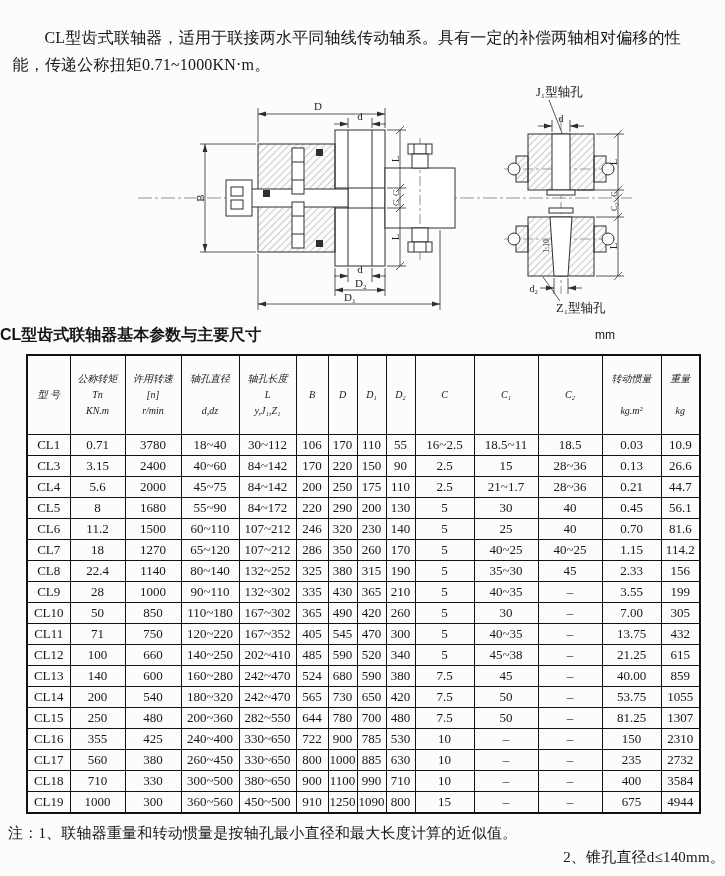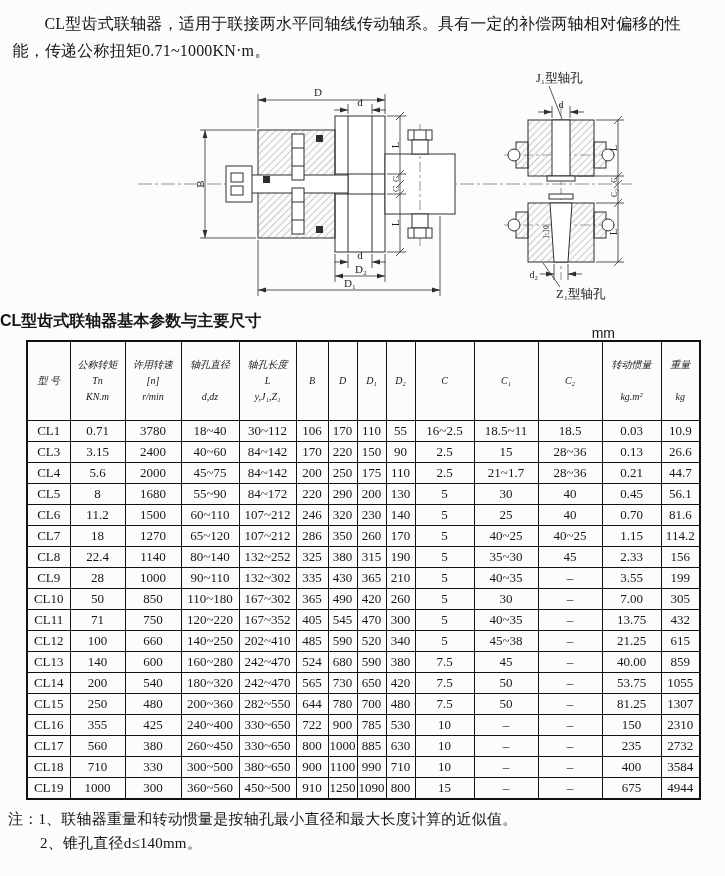--- a/index.html
+++ b/index.html
@@ -1,52 +1,52 @@
 <!DOCTYPE html>
 <html><head>
 <meta charset="utf-8">
 <style>
   html,body{margin:0;padding:0;}
   body{
     width:725px;height:876px;overflow:hidden;background:#fcfcfc;color:#161616;
     font-family:"Liberation Serif","DejaVu Serif",serif;
   }
   .intro{
-    width:700px;margin:0 auto;padding-top:10px;
+    width:700px;margin:0 auto;padding-top:24px;
     font-size:16px;line-height:27px;text-indent:2em;
     white-space:pre-line;letter-spacing:0.2px;
   }
   .diagram-wrap{width:725px;height:238px;margin-top:2px;}
   .title-row{position:relative;width:725px;margin-top:4px;height:26px;}
   .table-title{
     font-family:"Liberation Sans","DejaVu Sans",sans-serif;
     font-weight:bold;font-size:16px;line-height:26px;
   }
   .unit-label{
-    position:absolute;right:110px;top:12px;
+    position:absolute;right:110px;top:0;
     font-family:"Liberation Sans","DejaVu Sans",sans-serif;
-    font-size:14px;line-height:26px;font-weight:normal;
+    font-size:12px;line-height:26px;font-weight:normal;
   }
   table.params{
     margin-left:26px;margin-top:6px;border-collapse:collapse;table-layout:fixed;
     width:673px;border:2px solid #111;
   }
   table.params th, table.params td{
     border:1px solid #111;text-align:center;vertical-align:middle;
     font-family:"Liberation Serif","DejaVu Serif",serif;
     font-weight:normal;padding:0;overflow:hidden;
   }
   table.params th{
     height:78px;font-size:10px;line-height:16px;white-space:pre-line;font-style:italic;
   }
   table.params td{height:20px;font-size:13px;}
   .notes{
     margin:7px 0 0 8px;font-size:15px;line-height:24px;letter-spacing:0.2px;
   }
-  .notes .indent{padding-left:32px;}
+  .notes .indent{padding-left:32px;text-align:right;}
   svg text{fill:#222;}
 </style>
 </head>
 <body>
 
 <div class="intro">CL型齿式联轴器，适用于联接两水平同轴线传动轴系。具有一定的补偿两轴相对偏移的性能，传递公称扭矩0.71~1000KN·m。</div>
 
 <div class="diagram-wrap">
 <svg width="725" height="238" viewBox="0 0 725 238">
   <defs>

